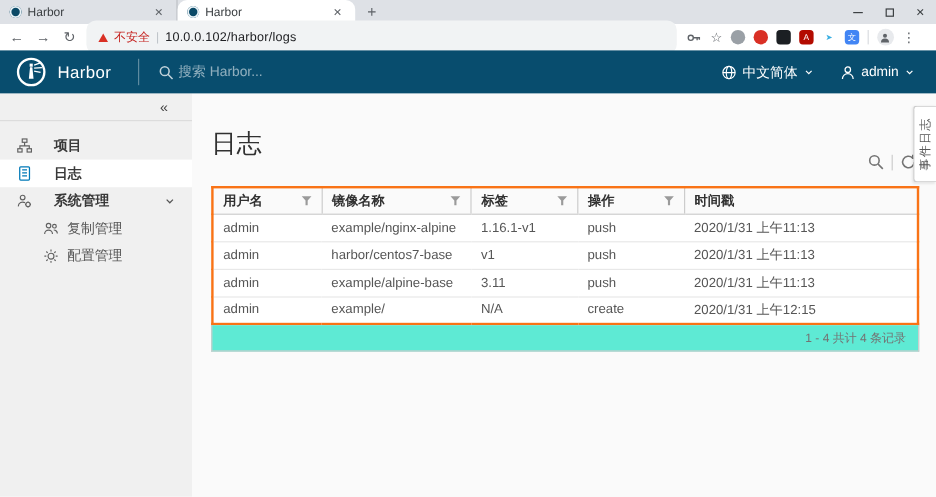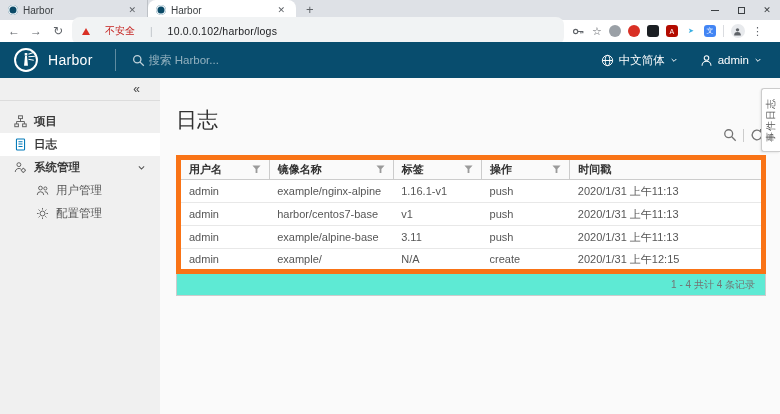--- a/index.html
+++ b/index.html
@@ -16,21 +16,21 @@
   .tab-title { flex:1; overflow:hidden; white-space:nowrap; }
   .tab-close { font-size:9px; color:#5f6368; padding:1px 3px; }
   .newtab { font-size:13px; color:#5f6368; padding:0 10px; line-height:20px; }
   .wincontrols { position:absolute; right:0; top:0; height:20px; display:flex; align-items:center; gap:0; }
   .winbtn { width:26px; height:20px; display:flex; align-items:center; justify-content:center; color:#3c4043; font-size:9px; }
   .win-min-glyph { width:8px; border-top:1px solid #3c4043; display:block; }
   .win-max-glyph { width:7px; height:7px; border:1px solid #3c4043; display:block; }
 
   .toolbar { position:absolute; left:0; top:20px; width:780px; height:22px; background:#ffffff; display:flex; align-items:center; padding:0 6px; gap:6px; }
   .navbtn { color:#5f6368; font-size:12px; width:16px; text-align:center; }
-  .omnibox { height:28px; flex:0 0 492px; background:#f1f3f4; border-radius:8px; display:flex; align-items:center; padding:0 10px; gap:15px; font-size:10px; }
+  .omnibox { height:28px; flex:0 0 492px; background:#f1f3f4; border-radius:8px; display:flex; align-items:center; padding:0 10px; gap:5px; font-size:10px; }
   .warn-tri { width:0; height:0; border-left:4px solid transparent; border-right:4px solid transparent; border-bottom:7px solid #d93025; position:relative; }
   .warn-text { color:#c5221f; font-size:10px; }
   .omni-sep { color:#bdc1c6; font-size:10px; }
   .omni-url { color:#202124; font-size:10.5px; letter-spacing:.2px; }
   .toolbar-right { display:flex; align-items:center; gap:7px; margin-left:2px; }
   .tb-ic { color:#5f6368; font-size:11px; }
   .ext { width:12px; height:12px; border-radius:3px; display:flex; align-items:center; justify-content:center; font-size:7px; color:#fff; }
   .tb-divider { width:1px; height:12px; background:#dadce0; }
   .avatar { width:14px; height:14px; border-radius:50%; background:#e8eaed; display:flex; align-items:center; justify-content:center; color:#5f6368; }
 
@@ -44,33 +44,33 @@
   .hbr-search input::placeholder { color:rgba(255,255,255,.55); }
   .hbr-right { display:flex; align-items:center; gap:22px; margin-right:18px; font-size:11.5px; }
   .hbr-menu { display:flex; align-items:center; gap:5px; }
 
   
   .content { position:absolute; left:0; top:78px; width:780px; height:336px; }
   .sidebar { position:absolute; left:0; top:0; width:160px; height:336px; background:#f0f0f0; }
   .collapse-row { height:23px; display:flex; justify-content:flex-end; align-items:center; padding-right:20px; border-bottom:1px solid #dcdcdc; }
   .collapse-btn { color:#454545; font-size:12px; }
   .nav { padding-top:9px; }
-  .nav-item { height:23px; display:flex; align-items:center; gap:7px; padding-left:14px; font-size:11.5px; font-weight:bold; color:#393939; }
+  .nav-item { height:23px; display:flex; align-items:center; gap:18px; padding-left:14px; font-size:11.5px; font-weight:bold; color:#393939; }
   .nav-item.active { background:#ffffff; }
   .nav-item .caret { margin-left:auto; margin-right:14px; }
   .nav-sub { height:23px; display:flex; align-items:center; gap:7px; padding-left:36px; font-size:11.5px; color:#565656; }
   .nav-ic { color:#616161; flex:0 0 auto; }
   .nav-ic.blue { color:#0079b8; }
 
   .main { position:absolute; left:160px; top:0; width:620px; height:336px; background:#fafafa; padding:28px 14px 0 16px; }
   .page-title { font-size:21px; font-weight:normal; color:#313131; }
   .grid-actions { position:absolute; top:50px; right:16px; display:flex; align-items:center; gap:6px; color:#737373; }
   .ga-sep { width:1px; height:13px; background:#cccccc; }
 
-  .dg { width:100%; border-collapse:collapse; margin-top:21px; background:#fff; border:5px solid #f97316; font-size:11px; color:#565656; }
+  .dg { width:100%; border-collapse:collapse; margin-top:21px; background:#fff; border:2px solid #f97316; font-size:11px; color:#565656; }
   .dg th { background:#fafafa; font-weight:bold; color:#313131; text-align:left; height:22px; padding:0 8px; border-bottom:1px solid #cccccc; }
   .dg th + th { border-left:1px solid #cccccc; }
   .dg .th-inner { display:flex; align-items:center; justify-content:space-between; }
   .dg td { height:23px; padding:0 8px; border-top:1px solid #e8e8e8; }
   .dg tr:first-child td { border-top:none; }
   .dg-foot { height:22px; display:flex; align-items:center; justify-content:flex-end; background:#5eead4; border:1px solid #cccccc; border-top:none; font-size:10px; color:#737373; padding-right:10px; }
   .funnel { color:#9a9a9a; }
 
   .side-tab { position:absolute; right:0; top:10px; width:19px; height:64px; background:#fff; border:1px solid #cccccc; border-right:none; border-radius:3px 0 0 3px; box-shadow:-1px 1px 2px rgba(0,0,0,.08); }
   .side-tab span { position:absolute; left:50%; top:50%; transform:translate(-50%,-50%) rotate(-90deg); white-space:nowrap; font-size:10px; color:#565656; letter-spacing:1px; }
@@ -216,21 +216,21 @@
             <path d="M2.5 4.5 L6 8 L9.5 4.5"></path>
           </svg>
       </div>
       <div class="nav-sub">
         <svg class="nav-ic" width="13" height="13" viewBox="0 0 16 16" fill="none" stroke="currentColor" stroke-width="1.2">
             <circle cx="5.5" cy="5" r="2.3"></circle>
             <path d="M1.5 13.5 a4 4 0 0 1 8 0"></path>
             <circle cx="11.5" cy="5.5" r="1.9"></circle>
             <path d="M10.8 9.4 a3.6 3.6 0 0 1 3.7 3.6"></path>
           </svg>
-        <span>用户管理</span>
+        <span>复制管理</span>
       </div>
       <div class="nav-sub">
         <svg class="nav-ic" width="13" height="13" viewBox="0 0 16 16" fill="none" stroke="currentColor" stroke-width="1.2">
             <circle cx="8" cy="8" r="3"></circle>
             <path d="M8 1.2 v2 M8 12.8 v2 M1.2 8 h2 M12.8 8 h2 M3.2 3.2 l1.4 1.4 M11.4 11.4 l1.4 1.4 M12.8 3.2 l-1.4 1.4 M4.6 11.4 l-1.4 1.4"></path>
           </svg>
         <span>配置管理</span>
       </div>
     </div>
   </div>

